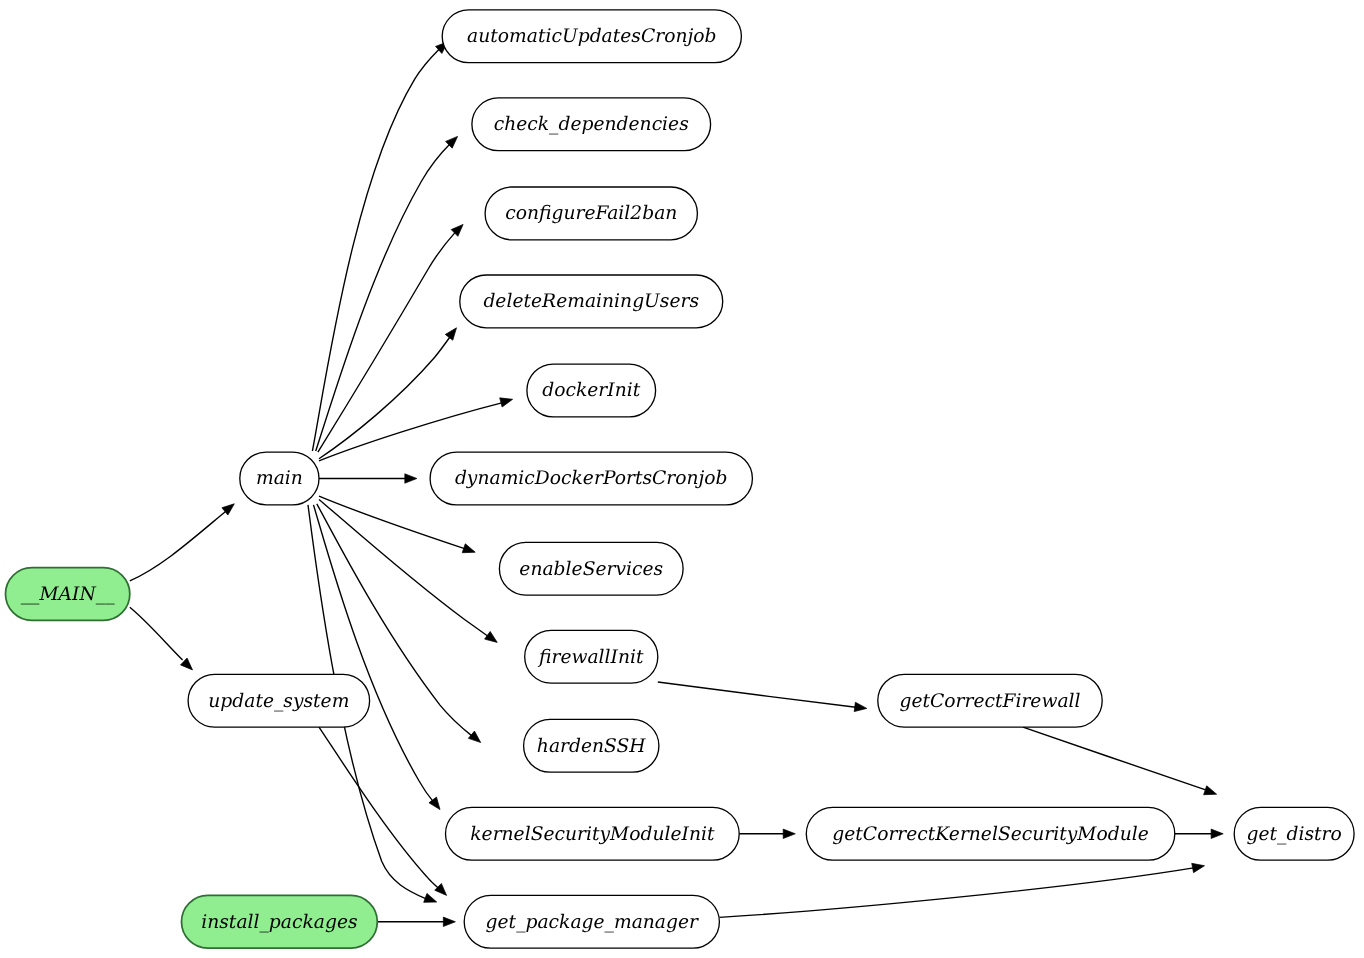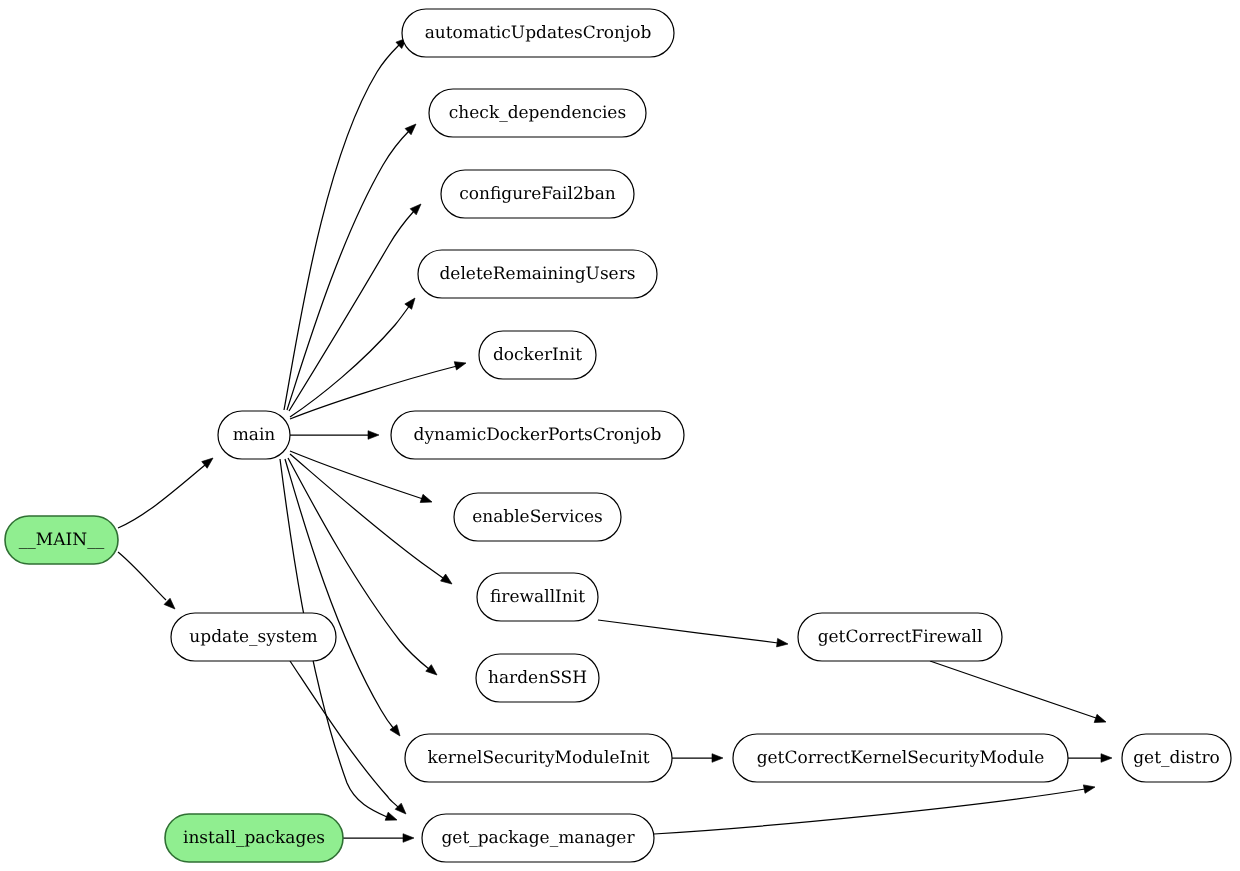--- a/index.html
+++ b/index.html
@@ -11,20 +11,21 @@
   body {
     width: 1240px;
     height: 871px;
     font-family: "DejaVu Serif", serif;
     overflow: hidden;
   }
   #graph-root {
     position: relative;
     width: 1240px;
     height: 871px;
+    font-style: italic;
   }
   svg.graph-canvas {
     display: block;
     width: 1240px;
     height: 871px;
     shape-rendering: geometricPrecision;
     text-rendering: geometricPrecision;
   }
   .node-shape {
     stroke: #000000;

